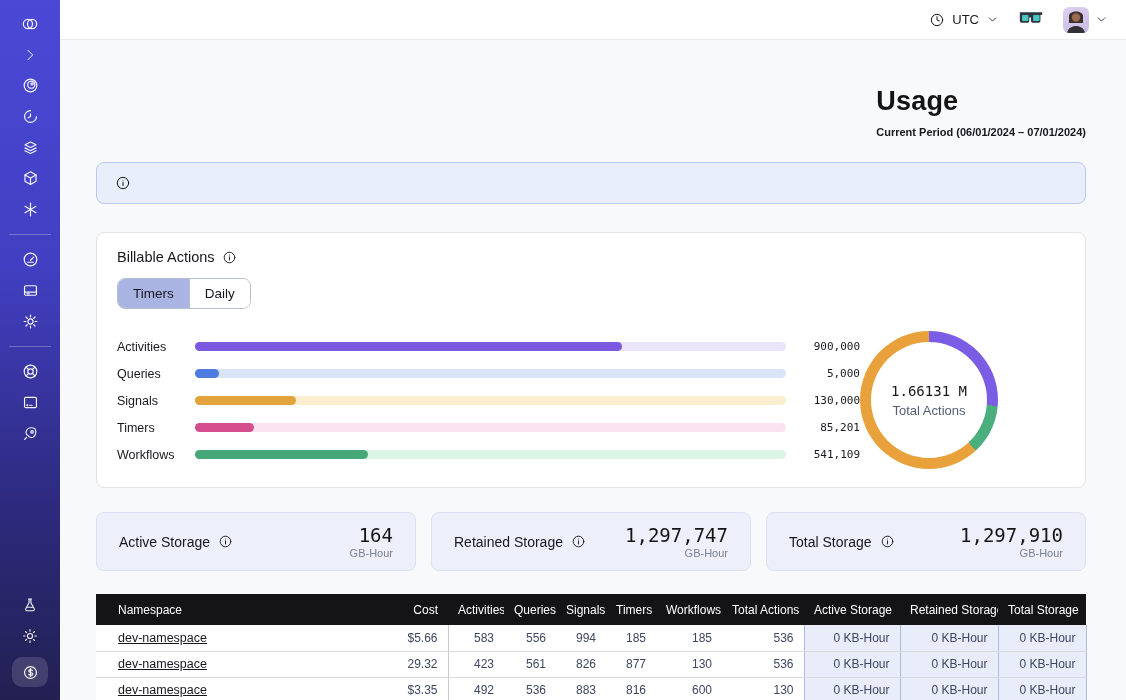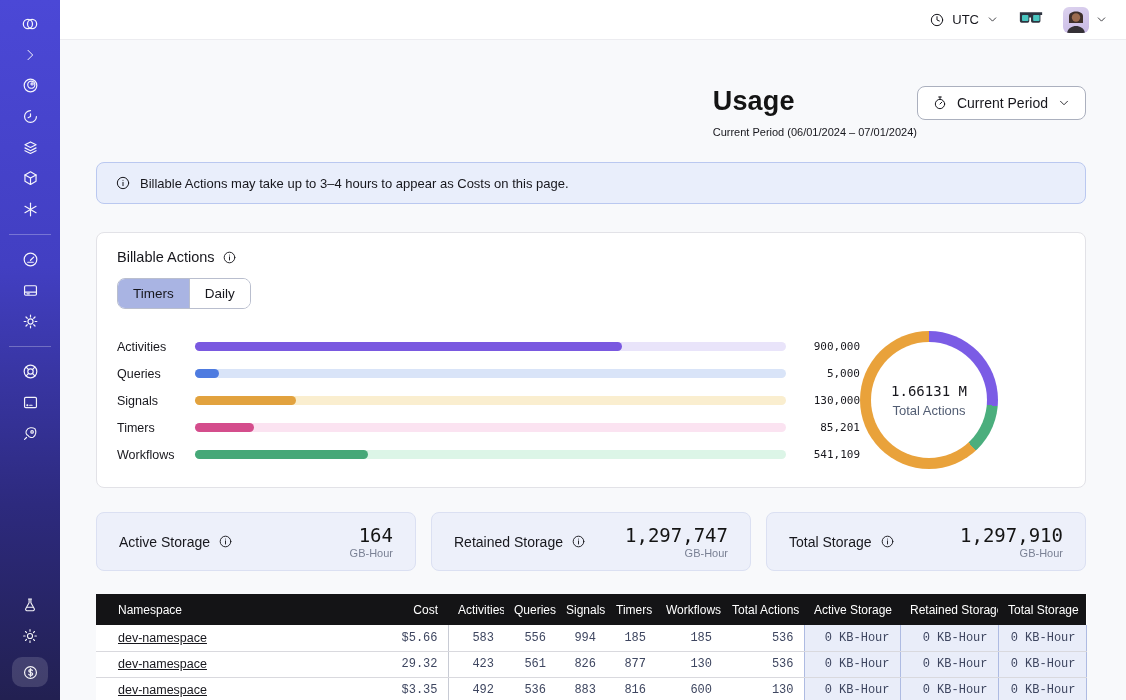--- a/index.html
+++ b/index.html
@@ -33,21 +33,21 @@
   .tz-control { display:flex; align-items:center; gap:7px; font-size:13px; color:#17171D; cursor:pointer; }
   .avatar-wrap { display:flex; align-items:center; gap:6px; cursor:pointer; }
   .avatar { width:26px; height:26px; border-radius:6px; overflow:hidden;
     background: linear-gradient(160deg,#DCD2EE 0%,#C8B9E6 100%); position:relative; }
   .avatar svg { position:absolute; left:0; top:0; }
 
   .content { flex:1; background:#F8F9FB; padding:24px 40px 0 36px; overflow:hidden; }
 
   .header-row { display:flex; justify-content:flex-end; align-items:flex-start; margin-top:22px; }
   h1.page-title { font-size:27px; font-weight:600; color:#141414; letter-spacing:.2px; }
-  .subtitle { font-size:11px; color:#17171D; margin-top:9px; }
+  .subtitle { font-size:11px; color:#17171D; margin-top:9px;font-weight:bold; }
   .period-btn { display:flex; align-items:center; gap:9px; background:#fff; border:1px solid #ABB0BE;
     border-radius:8px; height:34px; padding:0 14px; font-size:14px; color:#17171D; cursor:pointer; }
 
   .banner { margin-top:24px; background:#E9EEFB; border:1px solid #BAC8F0; border-radius:8px;
     height:42px; display:flex; align-items:center; gap:9px; padding:0 18px; font-size:13px; color:#17171D; }
 
   
   .card { margin-top:28px; background:#fff; border:1px solid #E2E2E7; border-radius:8px; padding:16px 20px 18px; }
   .card-title-row { display:flex; align-items:center; gap:7px; font-size:14.5px; font-weight:500; color:#17171D; }
   .tabs { display:inline-flex; margin-top:13px; border:1px solid #B9BECE; border-radius:8px; overflow:hidden; background:#fff; }
@@ -78,21 +78,21 @@
   .storage-label { display:flex; align-items:center; gap:8px; font-size:14px; color:#17171D; }
   .storage-num { font-family:"DejaVu Sans Mono", monospace; font-size:19px; color:#141414; text-align:right; }
   .storage-unit { font-size:11px; color:#7A8194; text-align:right; margin-top:1px; }
 
   
   table.usage { margin-top:23px; width:100%; border-collapse:collapse; background:#fff; table-layout:fixed; }
   table.usage thead th { background:#141416; color:#fff; font-size:12px; font-weight:500;
     height:31px; padding:0 10px; text-align:right; white-space:nowrap; overflow:hidden; }
   table.usage th.c-namespace { text-align:left; padding-left:22px;margin-left:30px; }
   table.usage tbody td { height:26px; font-size:12px; padding:0 10px; border-bottom:1px solid #D9D9DE;
-    text-align:right; color:#3E4660; font-family:Liberation Mono, monospace; white-space:nowrap; overflow:hidden; }
+    text-align:right; color:#3E4660; font-family:Liberation Sans, sans-serif; white-space:nowrap; overflow:hidden; }
   table.usage td.c-namespace { text-align:left; padding-left:22px; font-family:"Liberation Sans", sans-serif; }
   table.usage td.c-namespace a { color:#17171D; text-decoration:underline; font-size:12.5px; cursor:pointer; }
   table.usage td.c-cost { border-right:1px solid #C8CBD4; }
   table.usage td.c-storage { background:#E9EDF9; border-left:1px solid #AEBBE2; }
   table.usage td.c-storage-last { border-right:1px solid #AEBBE2; }
 
   .icon-stroke { stroke:#17171D; fill:none; stroke-width:1.5; stroke-linecap:round; stroke-linejoin:round; }
   .icon-white  { stroke:#fff;    fill:none; stroke-width:1.5; stroke-linecap:round; stroke-linejoin:round; }
 </style>
 </head>
@@ -253,41 +253,28 @@
       </div>
     </header>
 
     <div class="content">
 
       <div class="header-row">
         <div>
           <h1 class="page-title">Usage</h1>
           <div class="subtitle">Current Period (06/01/2024 – 07/01/2024)</div>
         </div>
-        <button class="period-btn">
-          <svg width="16" height="16" viewBox="0 0 24 24" class="icon-stroke">
-              <circle cx="12" cy="13.5" r="7"></circle>
-              <line x1="10" y1="3" x2="14" y2="3"></line>
-              <line x1="12" y1="3" x2="12" y2="6.5"></line>
-              <line x1="12" y1="13.5" x2="14.8" y2="10.7"></line>
-            </svg>
-          <span>Current Period</span>
-          <svg width="14" height="14" viewBox="0 0 24 24" class="icon-stroke">
-              <polyline points="6,9 12,15 18,9"></polyline>
-            </svg>
-        </button>
       </div>
 
       <div class="banner">
         <svg width="16" height="16" viewBox="0 0 24 24" class="icon-stroke">
             <circle cx="12" cy="12" r="8.5"></circle>
             <line x1="12" y1="11" x2="12" y2="16"></line>
             <circle cx="12" cy="8" r="0.8" fill="#17171D" stroke="none"></circle>
           </svg>
-        <span>Billable Actions may take up to 3–4 hours to appear as Costs on this page.</span>
       </div>
 
       <section class="card">
         <div class="card-title-row">
           <span>Billable Actions</span>
           <svg width="15" height="15" viewBox="0 0 24 24" class="icon-stroke">
               <circle cx="12" cy="12" r="8.5"></circle>
               <line x1="12" y1="11" x2="12" y2="16"></line>
               <circle cx="12" cy="8" r="0.8" fill="#17171D" stroke="none"></circle>
             </svg>

